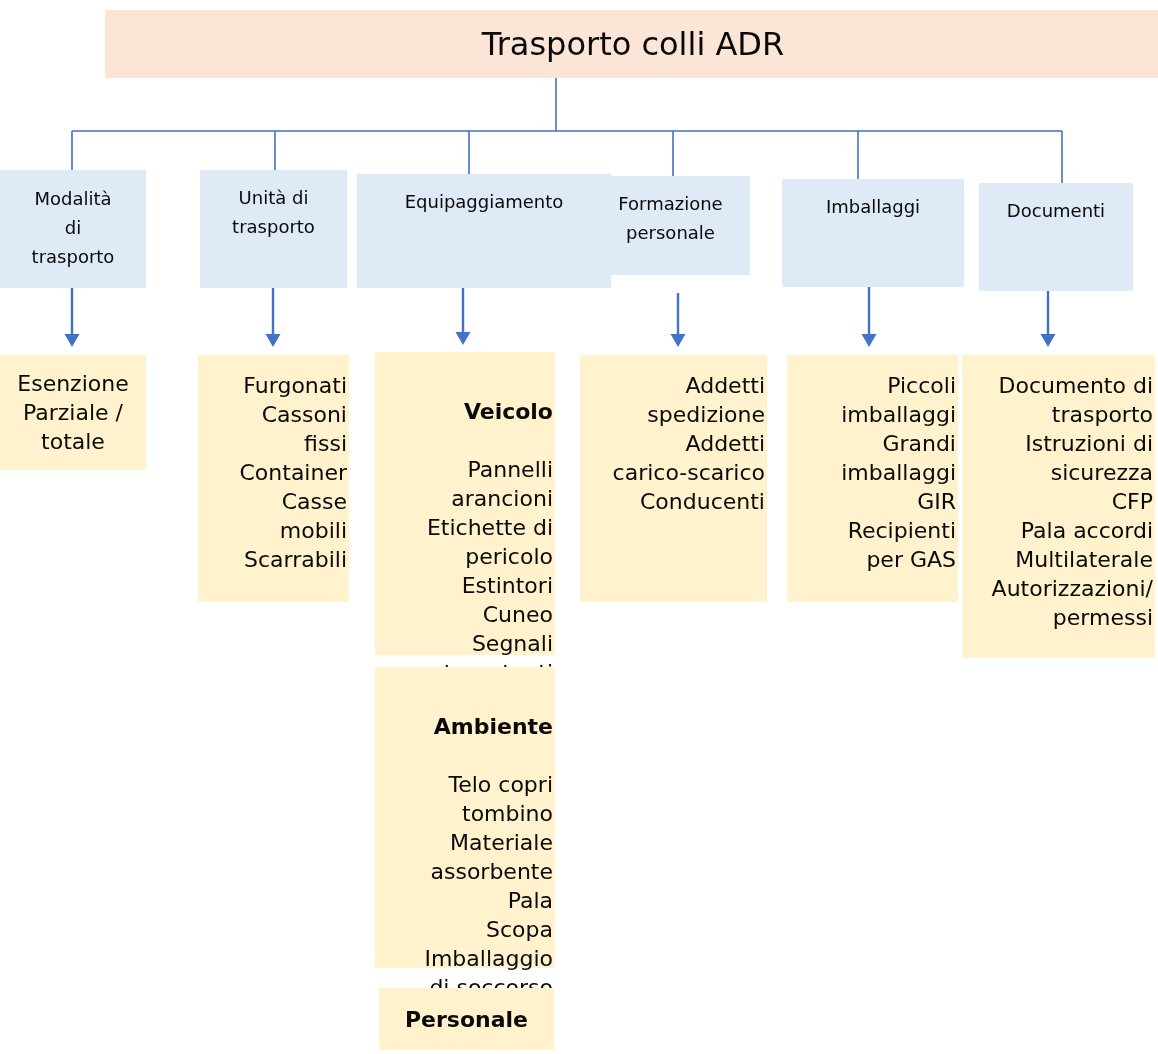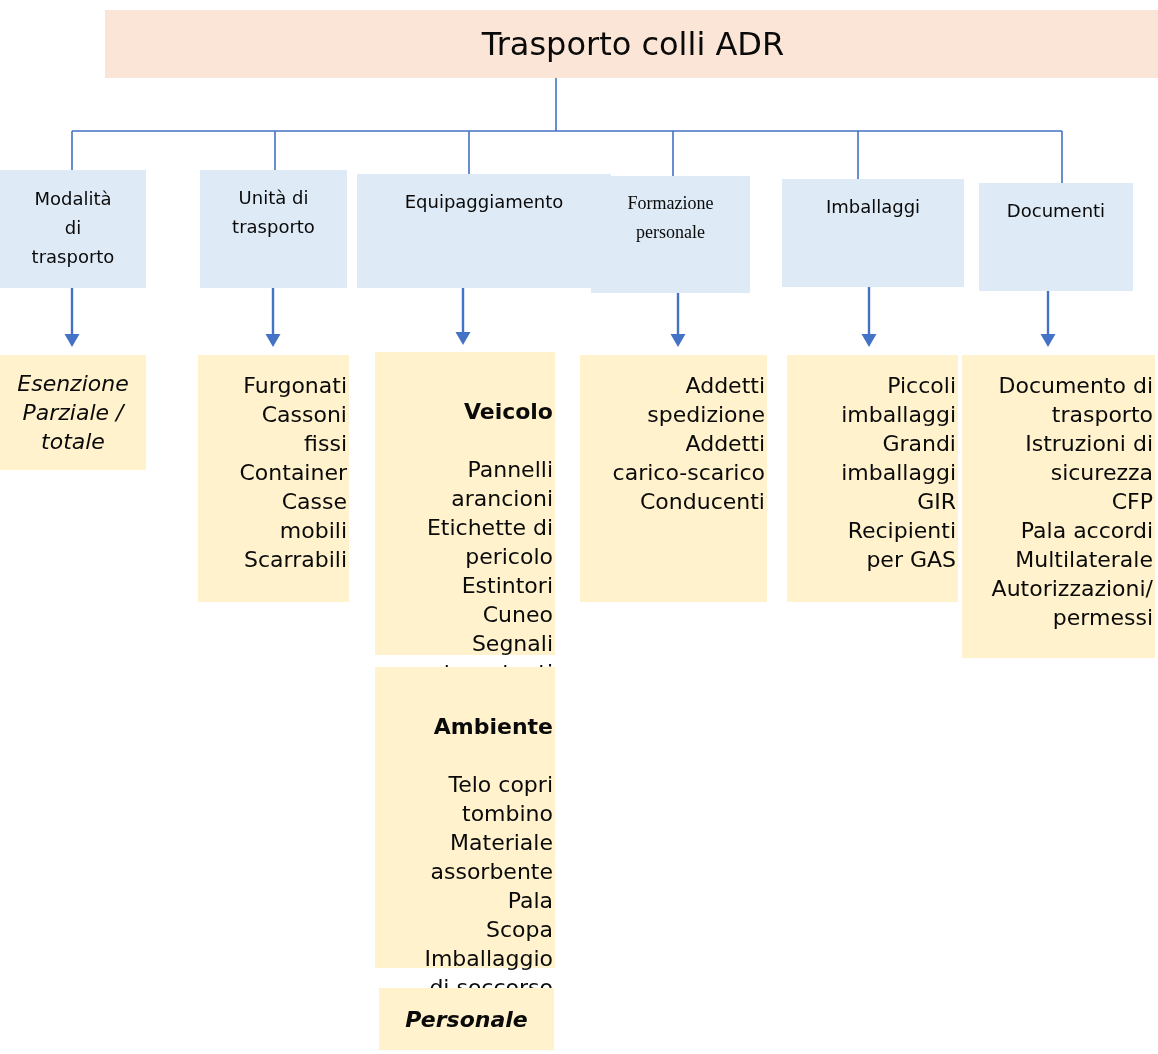--- a/index.html
+++ b/index.html
@@ -25,21 +25,21 @@
     white-space: pre-line;
   }
   .leaf-box {
     background: #fff2cc;
     font-size: 22px; line-height: 29px;
     white-space: pre-line;
   }
   .leaf-left { padding: 16px 2px 14px 20px; text-align: right; }
   .leaf-center {
     display: flex; align-items: center; justify-content: center;
-    text-align: center; padding: 12px; font-style: italic;
+    text-align: center; padding: 12px;
   }
   .group-heading { font-weight: bold; }
   #connectors {
     position: absolute; left: 0; top: 0;
     width: 1158px; height: 1054px;
     pointer-events: none;
   }
 </style>
 </head>
 <body>
@@ -84,21 +84,21 @@
 
   <div class="box branch-box" style="left:0px; top:170px; width:146px; height:118px; padding-top:14px;">Modalità
 di
 trasporto</div>
 
   <div class="box branch-box" style="left:200px; top:170px; width:147px; height:118px;">Unità di
 trasporto</div>
 
   <div class="box branch-box" style="left:357px; top:174px; width:254px; height:114px;">Equipaggiamento</div>
 
-  <div class="box branch-box" style="left:591px; top:176px; width:159px; height:117px;font-family:Liberation Serif, serif;">Formazione
+  <div class="box branch-box" style="left:591px; top:176px; width:159px; height:99px;">Formazione
 personale</div>
 
   <div class="box branch-box" style="left:782px; top:179px; width:182px; height:108px;">Imballaggi</div>
 
   <div class="box branch-box" style="left:979px; top:183px; width:154px; height:108px;">Documenti</div>
 
   <div class="box leaf-box leaf-center" style="left:0px; top:355px; width:146px; height:115px;">Esenzione
 Parziale /
 totale</div>
 

